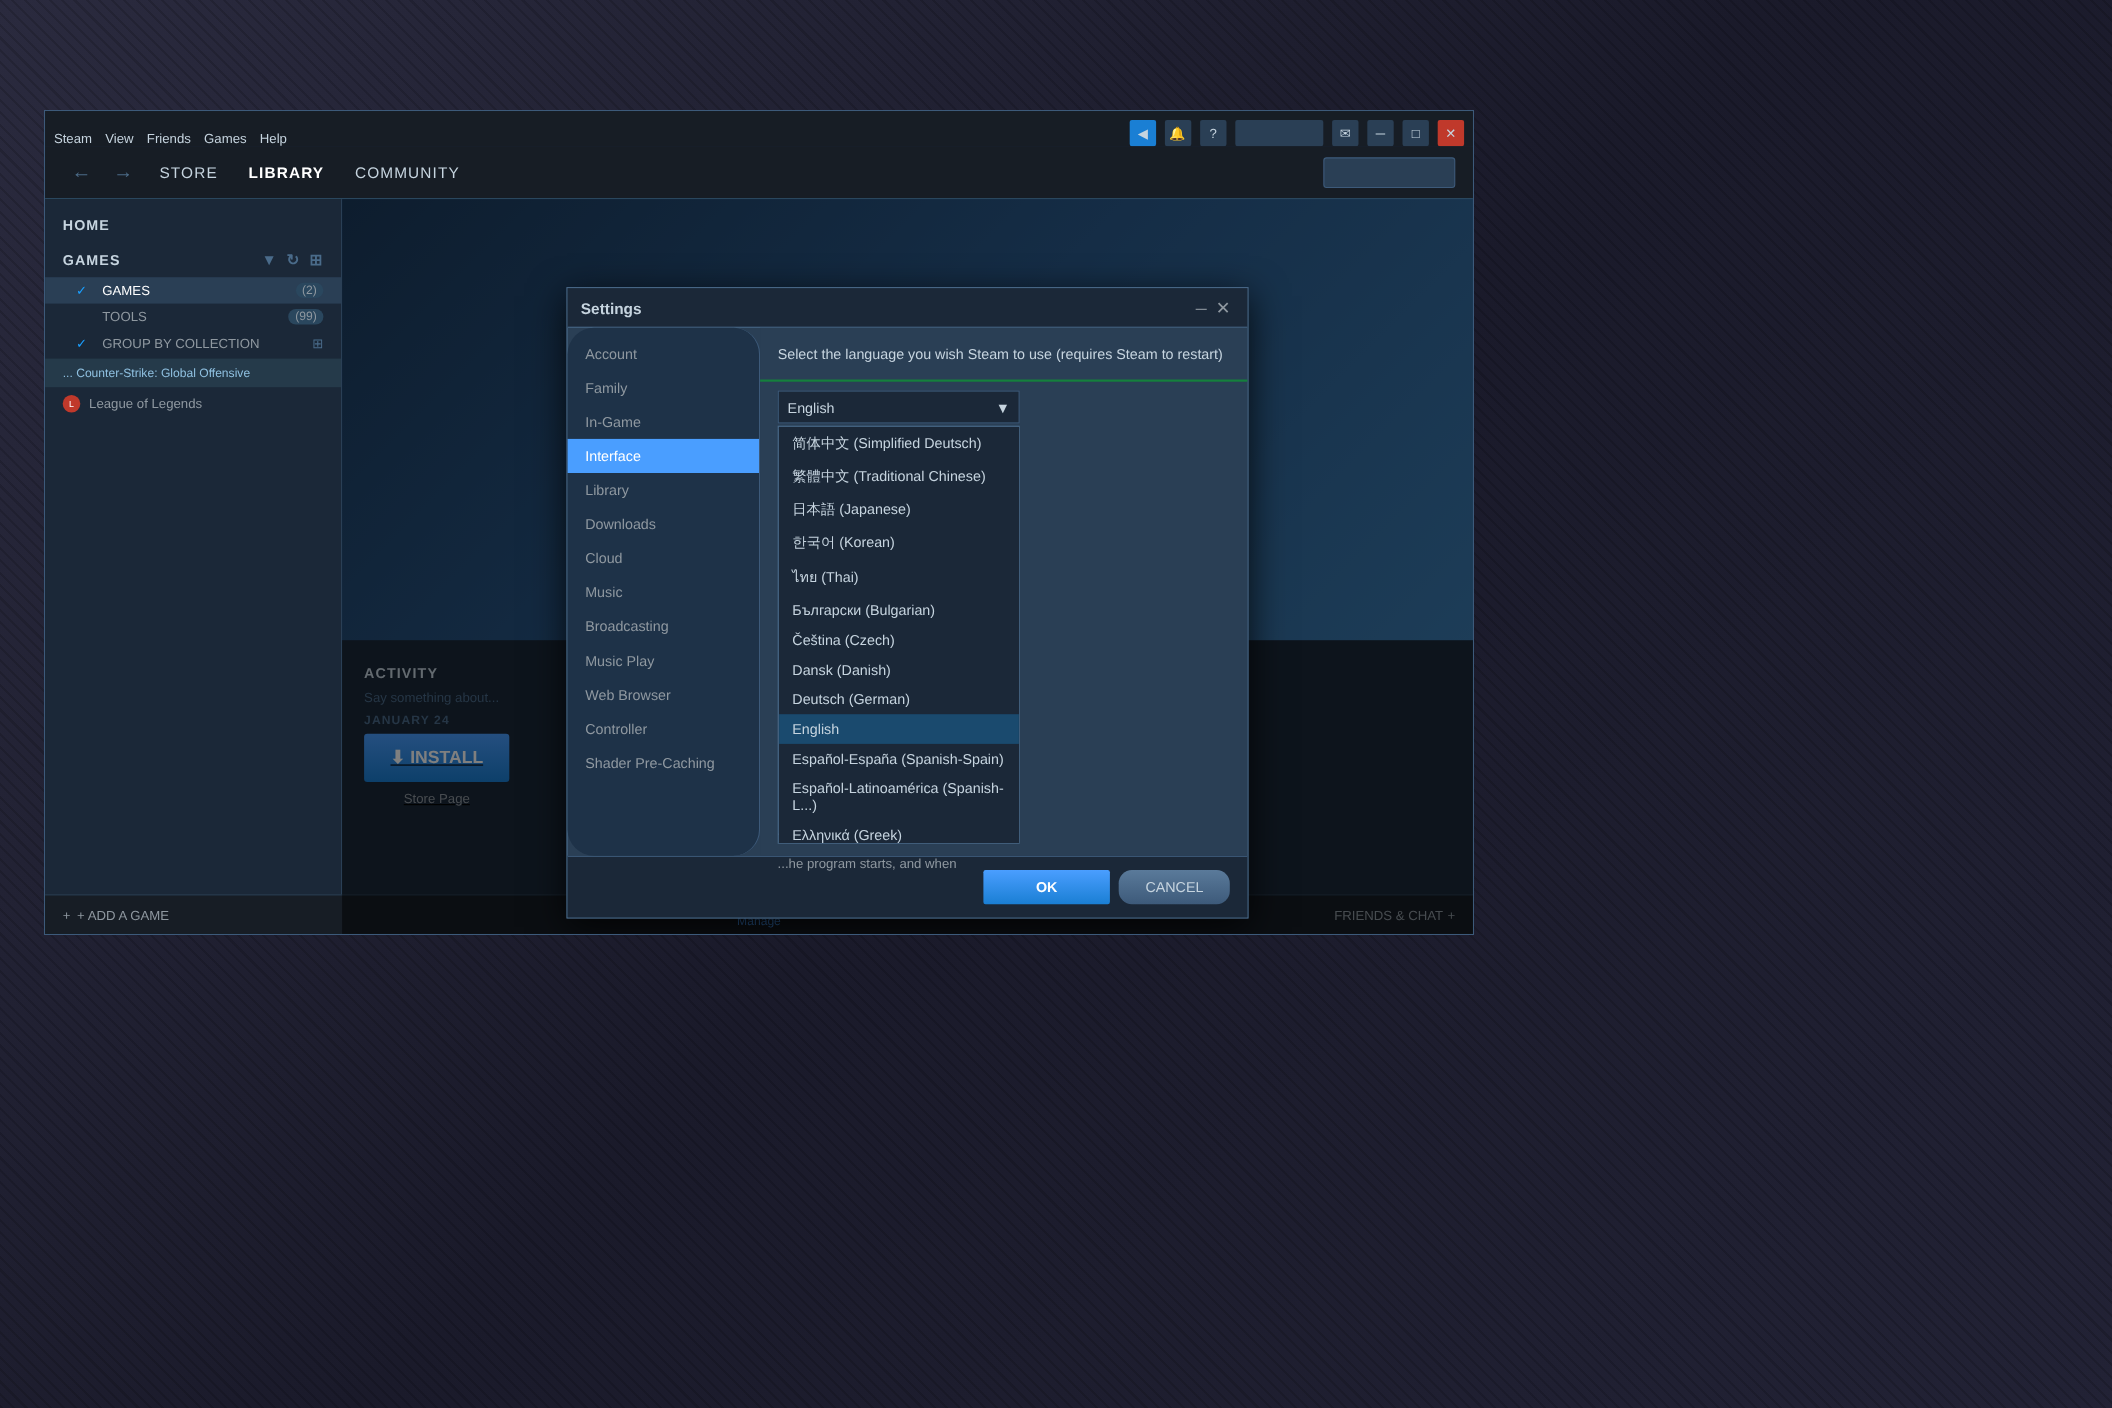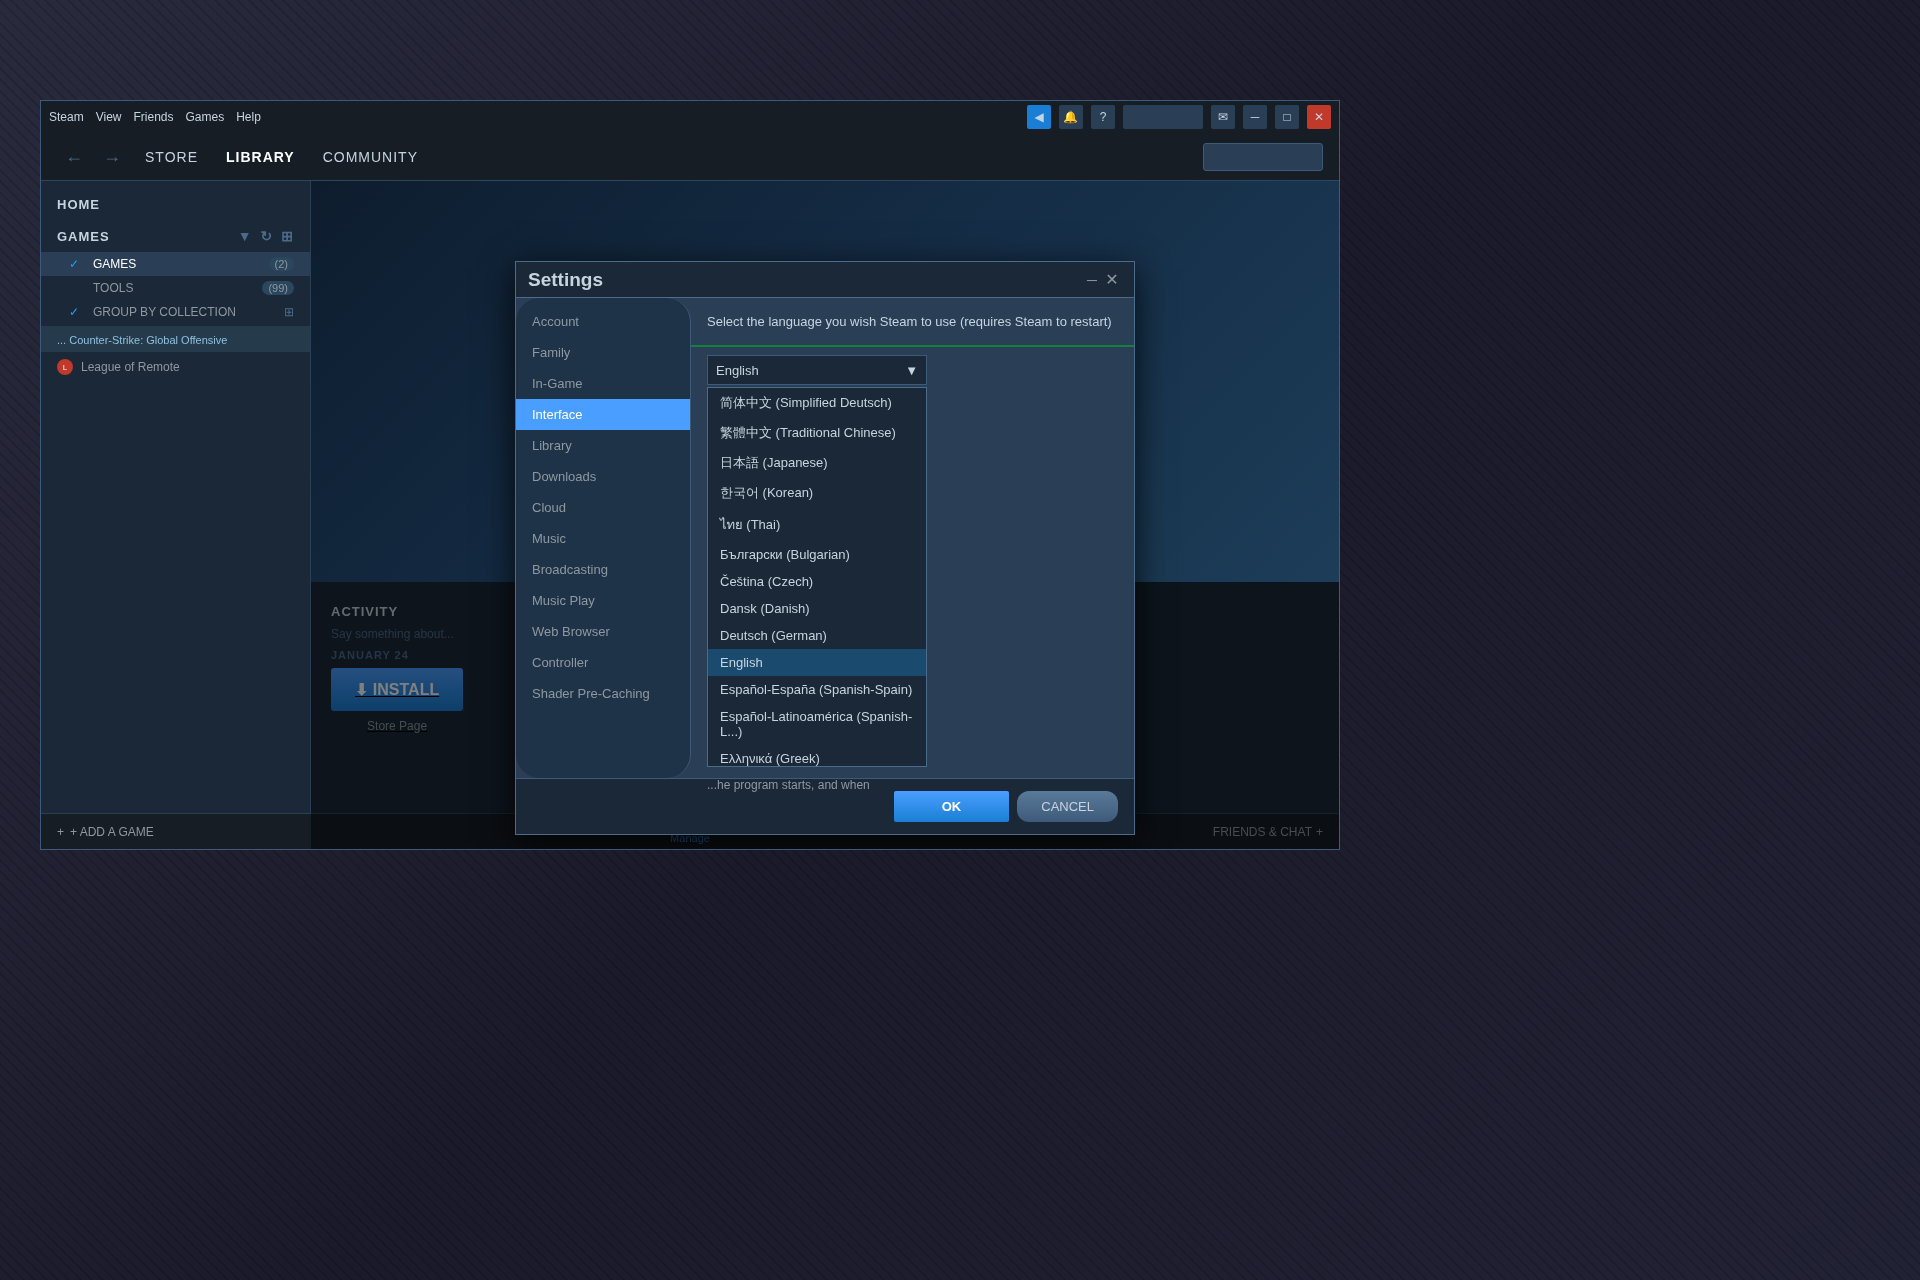--- a/index.html
+++ b/index.html
@@ -40,21 +40,21 @@
       z-index: 1;
       display: flex;
       flex-direction: column;
     }
 
     
     .title-bar {
       height: 32px;
       background: #171d25;
       display: flex;
-      align-items: center;
+      align-items: flex-end;
       padding: 0 8px;
       gap: 16px;
       flex-shrink: 0;
     }
 
     .title-bar-menu {
       display: flex;
       gap: 12px;
     }
 
@@ -260,21 +260,21 @@
       height: 36px;
       background: #1b2838;
       display: flex;
       align-items: center;
       padding: 0 12px;
       border-bottom: 1px solid #4a6b8a;
     }
 
     .dialog-title {
       color: #c6d4df;
-      font-size: 19px;
+      font-size: 14px;
       font-weight: 700;
       flex: 1;
     }
 
     .dialog-close {
       color: #8f98a0;
       cursor: pointer;
       font-size: 16px;
       width: 20px;
       height: 20px;
@@ -569,21 +569,21 @@
         <span class="sidebar-item-label">GROUP BY COLLECTION</span>
         <span style="color:#4a6b8a; font-size:12px;">⊞</span>
       </div>
 
       <div style="padding: 4px 16px; background: #253a4a; margin: 2px 0;">
         <span style="color:#8fc0e0; font-size:11px;">... Counter-Strike: Global Offensive</span>
       </div>
 
       <div class="game-item">
         <div class="game-icon">L</div>
-        <span>League of Remote</span>
+        <span>League of Legends</span>
       </div>
     </div>
 
     <div class="main-content">
       <div class="right-panel-top"></div>
 
       <div style="position:absolute; bottom: 116px; left: 20px; text-decoration: underline;">
         <button class="install-btn">⬇ INSTALL</button>
         <div style="color:#8f98a0; font-size:12px; margin-top:8px; text-align:center;">Store Page</div>
       </div>

